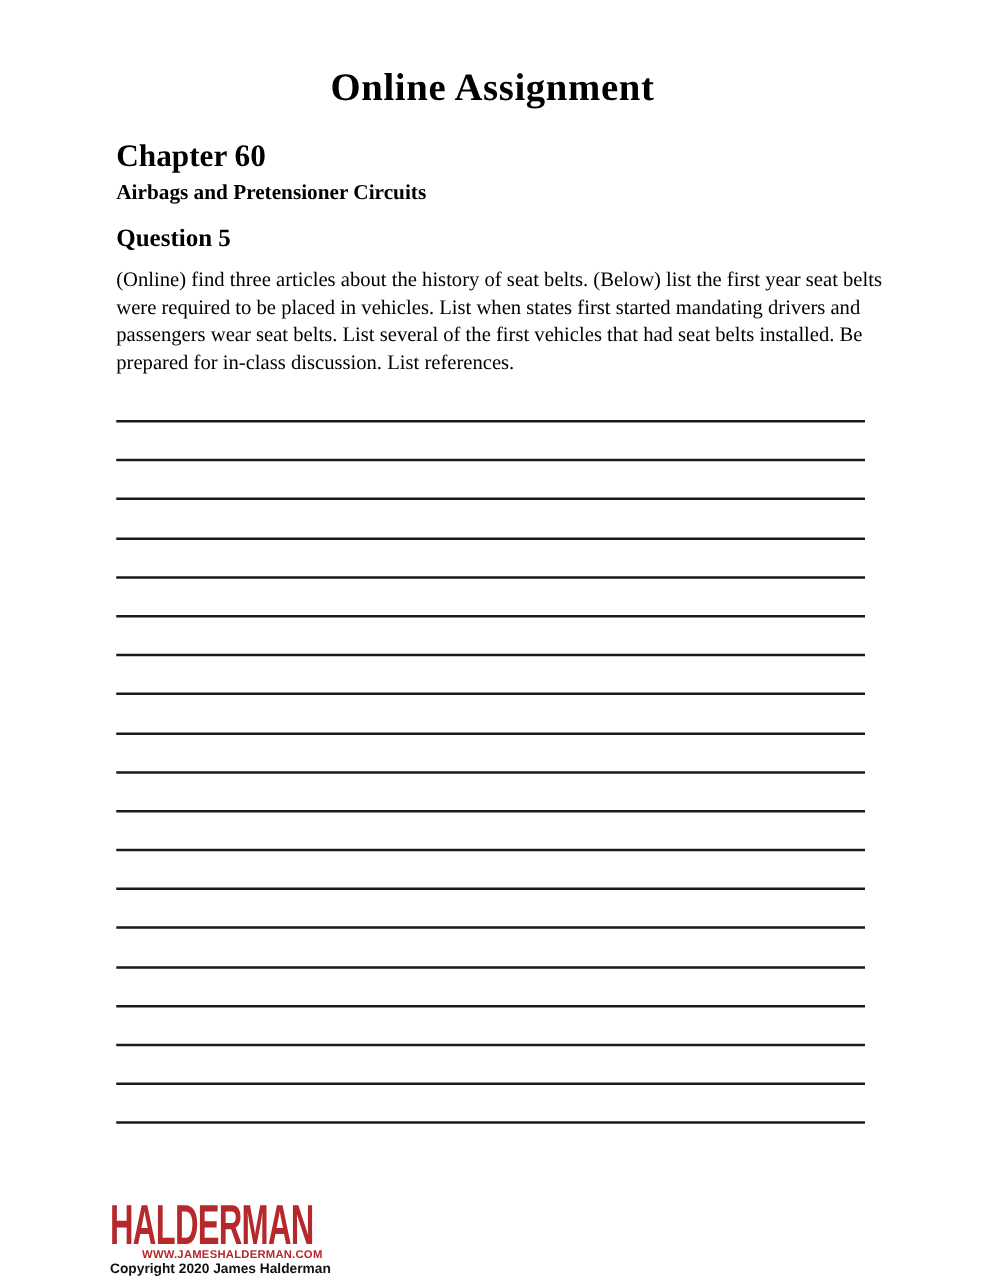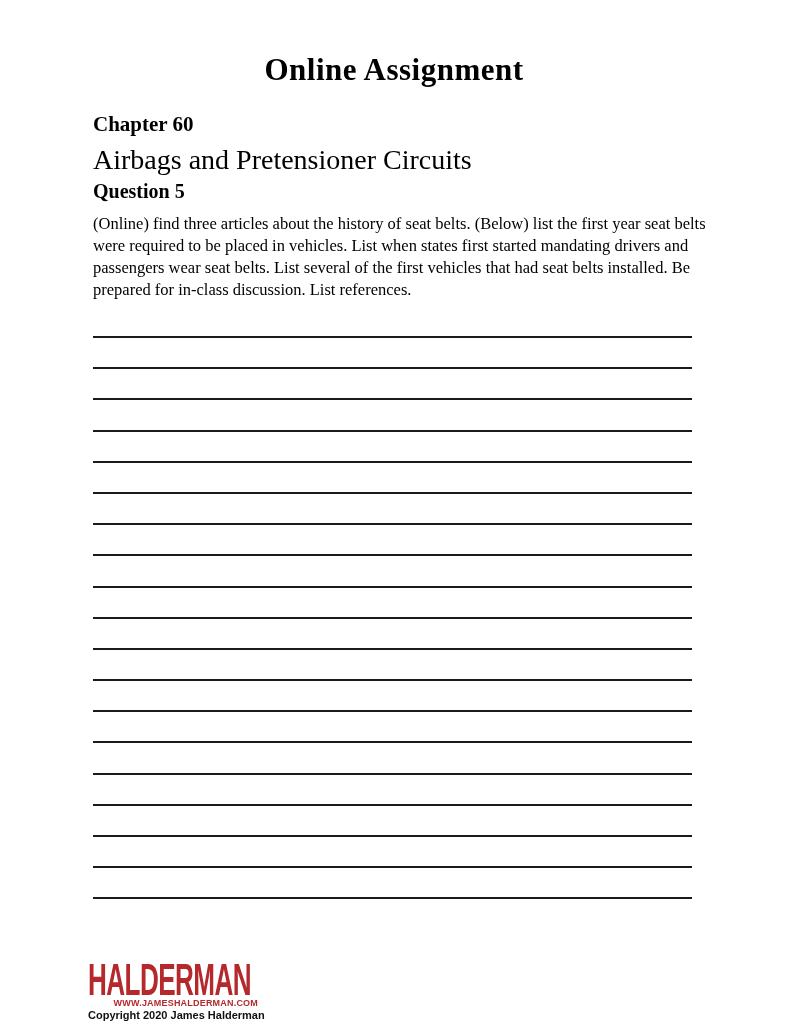--- a/index.html
+++ b/index.html
@@ -24,28 +24,28 @@
     text-align: center;
     font-weight: bold;
     font-size: 31px;
     letter-spacing: 0.5px;
   }
   .chapter-label {
     position: absolute;
     top: 112px;
     left: 93px;
     font-weight: bold;
-    font-size: 21px;
+    font-size: 25px;
   }
   .chapter-title {
     position: absolute;
     top: 144px;
     left: 93px;
-    font-weight: normal;
-    font-size: 28px;
+    font-weight: bold;
+    font-size: 17px;
   }
   .question-label {
     position: absolute;
     top: 180px;
     left: 93px;
     font-weight: bold;
     font-size: 20px;
   }
   .question-text {
     position: absolute;

